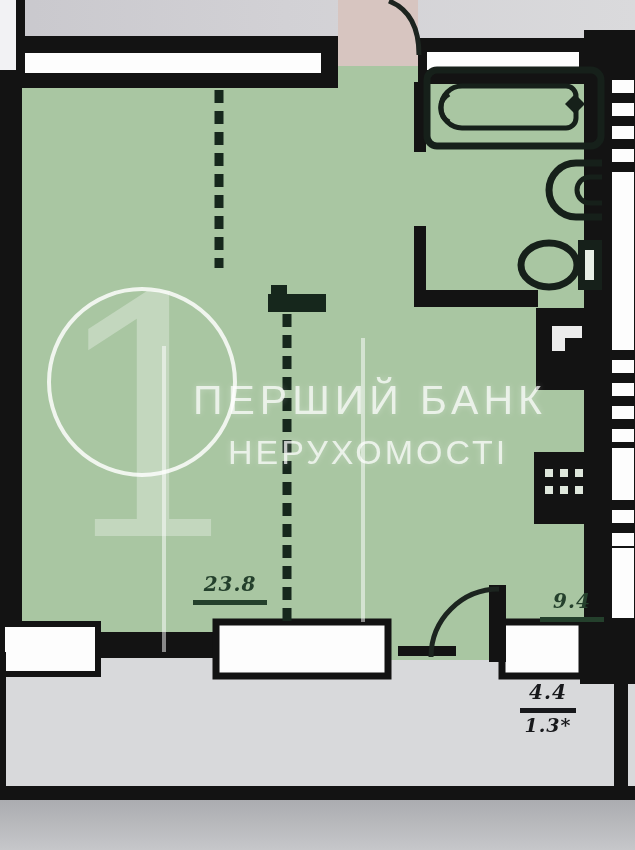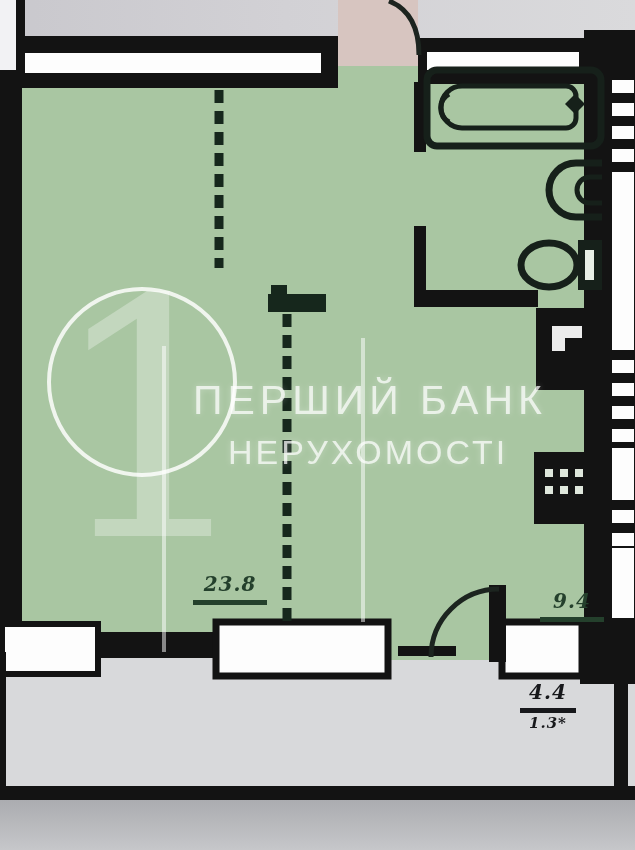--- a/index.html
+++ b/index.html
@@ -125,21 +125,21 @@
     <i class="rule" style="width:74px;"></i>
   </div>
   <div class="dim" style="left:536px;top:568px;width:72px;margin-top:21px;">
     <span>9.4</span>
     <i class="rule" style="width:64px;"></i>
   </div>
   <div class="dim dim-dark" style="left:516px;top:680px;width:64px;text-align:center;">
     <span>4.4</span>
     <i class="rule" style="width:56px;"></i>
   </div>
-  <div class="dim dim-dark" style="left:512px;top:714px;width:72px;font-size:15px;">
+  <div class="dim dim-dark" style="left:512px;top:714px;width:72px;font-size:19px;">
     <span>1.3*</span>
   </div>
 
   <div class="abs wm-one">1</div>
   <div class="abs wm-stroke" style="left:162px;top:346px;height:306px;"></div>
   <div class="abs wm-stroke" style="left:361px;top:338px;height:284px;"></div>
   <div class="abs wm-circle"></div>
   <div class="abs wm-text wm-l1">ПЕРШИЙ БАНК</div>
   <div class="abs wm-text wm-l2">НЕРУХОМОСТІ</div>
 

